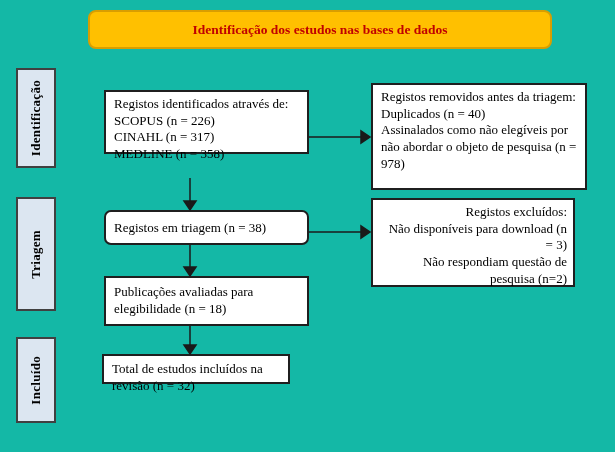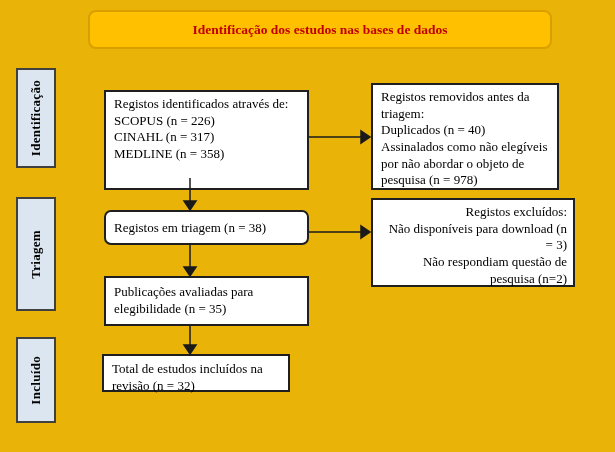--- a/index.html
+++ b/index.html
@@ -2,21 +2,21 @@
 <html style="--header-bg: #FFC000; --header-border: #D99E00; --header-text: #C00000; --stage-bg: #DCE6F1; --stage-border: #404040; --box-border: #1F1F1F; --arrow: #1A1A1A;"><head>
 <meta charset="utf-8">
 <style>
   :root{
     --header-bg:#FFC000; --header-border:#D99E00; --header-text:#C00000;
     --stage-bg:#DCE6F1; --stage-border:#404040;
     --box-border:#1F1F1F; --arrow:#1A1A1A;
   }
   html,body{margin:0;padding:0;background:#fff;}
   .canvas{
-    position:relative;width:615px;height:452px;background:#eab308;overflow:hidden;
+    position:relative;width:615px;height:452px;background:#14b8a6;overflow:hidden;
     font-family:"Liberation Serif","DejaVu Serif",serif;color:#000;
   }
   .banner{
     position:absolute;left:88px;top:10px;width:464px;height:39px;box-sizing:border-box;
     background:var(--header-bg);border:2px solid var(--header-border);border-radius:8px;
     display:flex;align-items:center;justify-content:center;
   }
   .banner-title{font-weight:bold;font-size:13.5px;color:var(--header-text);}
   .stage{
     position:absolute;left:16px;width:40px;box-sizing:border-box;
@@ -29,26 +29,26 @@
   }
   .stage.s1{top:68px;height:100px;}
   .stage.s2{top:197px;height:114px;}
   .stage.s3{top:337px;height:86px;}
   .fbox{
     position:absolute;box-sizing:border-box;background:#fff;
     border:2px solid var(--box-border);
     font-size:13px;line-height:1.28;padding:4px 6px 2px 8px;
   }
   .fbox .ln{display:block;}
-  #box-identified{left:104px;top:90px;width:205px;height:100px;}
-  #box-removed{left:371px;top:83px;width:188px;height:107px;}
+  #box-identified{left:104px;top:90px;width:205px;height:64px;}
+  #box-removed{left:371px;top:83px;width:216px;height:107px;}
   #box-screening{left:104px;top:210px;width:205px;height:35px;display:flex;align-items:center;border-radius:7px;}
   #box-excluded{left:371px;top:198px;width:204px;height:89px;text-align:right;}
   #box-eligibility{left:104px;top:276px;width:205px;height:50px;padding-top:6px;}
-  #box-included{left:102px;top:354px;width:188px;height:38px;padding-top:5px;}
+  #box-included{left:102px;top:354px;width:188px;height:30px;padding-top:5px;}
   svg.connectors{position:absolute;left:0;top:0;pointer-events:none;}
 </style>
 </head>
 <body>
 
 <div class="canvas">
 
   <div class="banner">
     <span class="banner-title">Identificação dos estudos nas bases de dados</span>
   </div>
@@ -80,21 +80,21 @@
     <span class="ln">Registos em triagem (n = 38)</span>
   </div>
 
   <div class="fbox" id="box-excluded">
     <span class="ln">Registos excluídos:</span>
     <span class="ln">Não disponíveis para download (n = 3)</span>
     <span class="ln">Não respondiam questão de pesquisa (n=2)</span>
   </div>
 
   <div class="fbox" id="box-eligibility">
-    <span class="ln">Publicações avaliadas para elegibilidade (n = 35)</span>
+    <span class="ln">Publicações avaliadas para elegibilidade (n = 18)</span>
   </div>
 
   <div class="fbox" id="box-included">
     <span class="ln">Total de estudos incluídos na revisão (n = 32)</span>
   </div>
 
   <svg class="connectors" width="615" height="452" viewBox="0 0 615 452">
     <g stroke="#1A1A1A" stroke-width="1.5" fill="#1A1A1A">
 
       <line x1="190" y1="178" x2="190" y2="202"></line>

